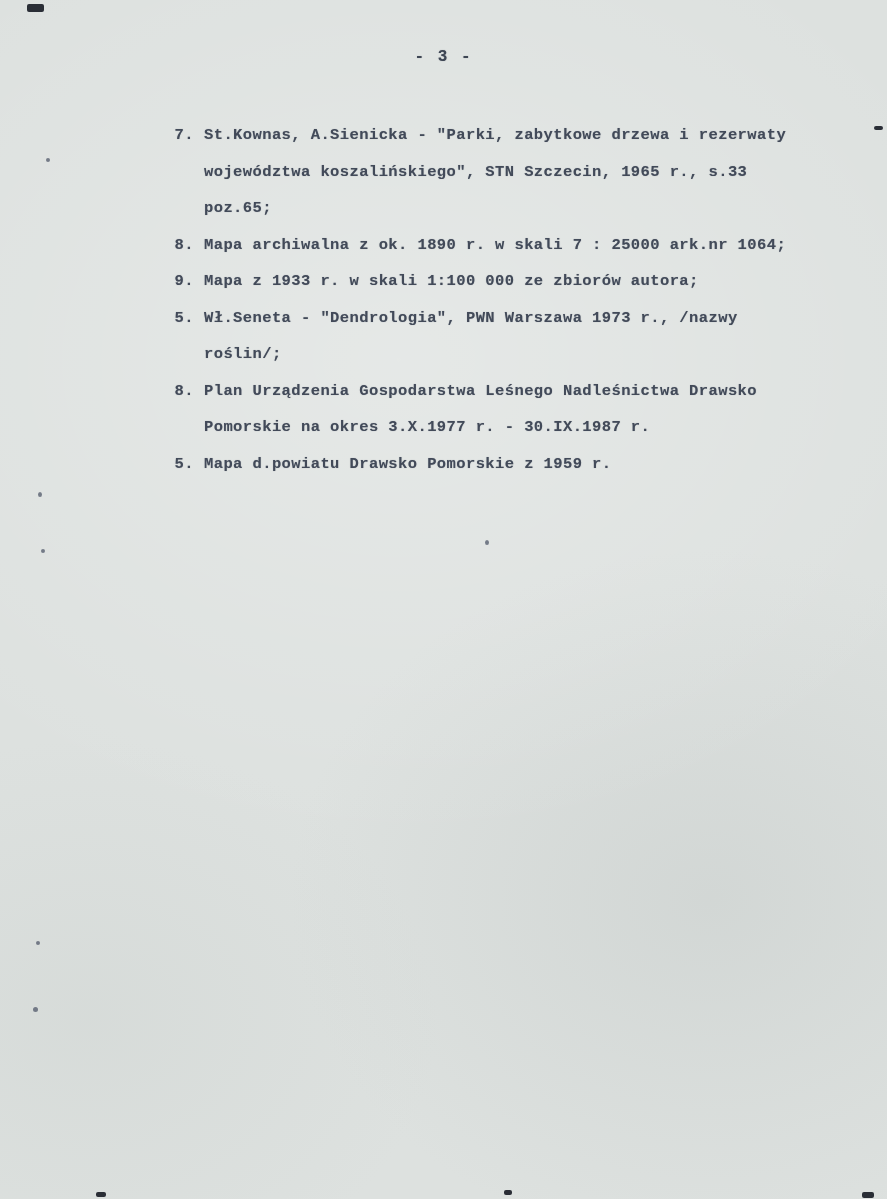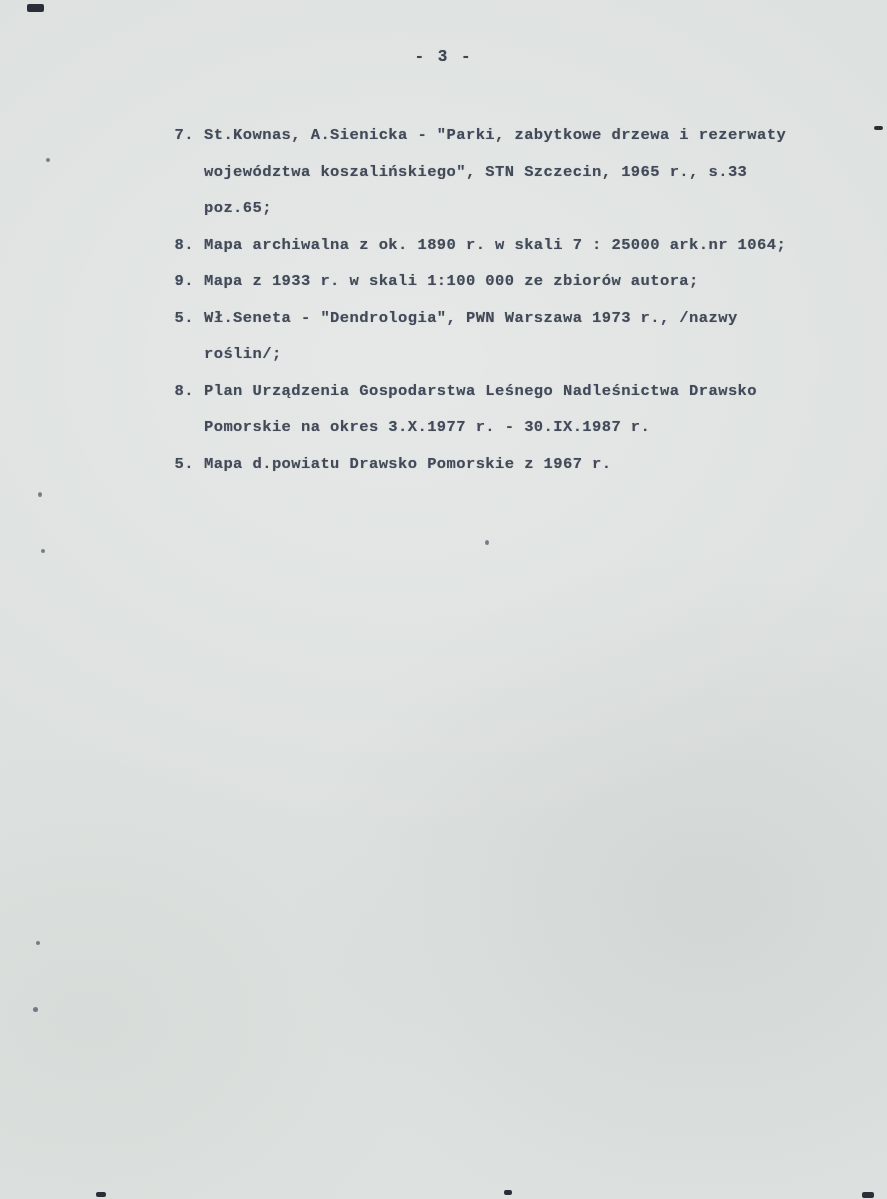--- a/index.html
+++ b/index.html
@@ -104,21 +104,21 @@
   </div>
 
   <div class="ref-item">
     <span class="ref-num">8.</span>
     <span class="ref-text">Plan Urządzenia Gospodarstwa Leśnego Nadleśnictwa Drawsko
 Pomorskie na okres 3.X.1977 r. - 30.IX.1987 r.</span>
   </div>
 
   <div class="ref-item">
     <span class="ref-num">5.</span>
-    <span class="ref-text">Mapa d.powiatu Drawsko Pomorskie z 1967 r.</span>
+    <span class="ref-text">Mapa d.powiatu Drawsko Pomorskie z 1959 r.</span>
   </div>
 </div>
 
   <div class="speck" style="left:27px; top:4px; width:17px; height:8px;"></div>
   <div class="speck" style="left:874px; top:126px; width:9px; height:4px;"></div>
   <div class="speck soft" style="left:46px; top:158px; width:4px; height:4px;"></div>
   <div class="speck soft" style="left:38px; top:492px; width:4px; height:5px;"></div>
   <div class="speck soft" style="left:41px; top:549px; width:4px; height:4px;"></div>
   <div class="speck soft" style="left:485px; top:540px; width:4px; height:5px;"></div>
   <div class="speck soft" style="left:36px; top:941px; width:4px; height:4px;"></div>

